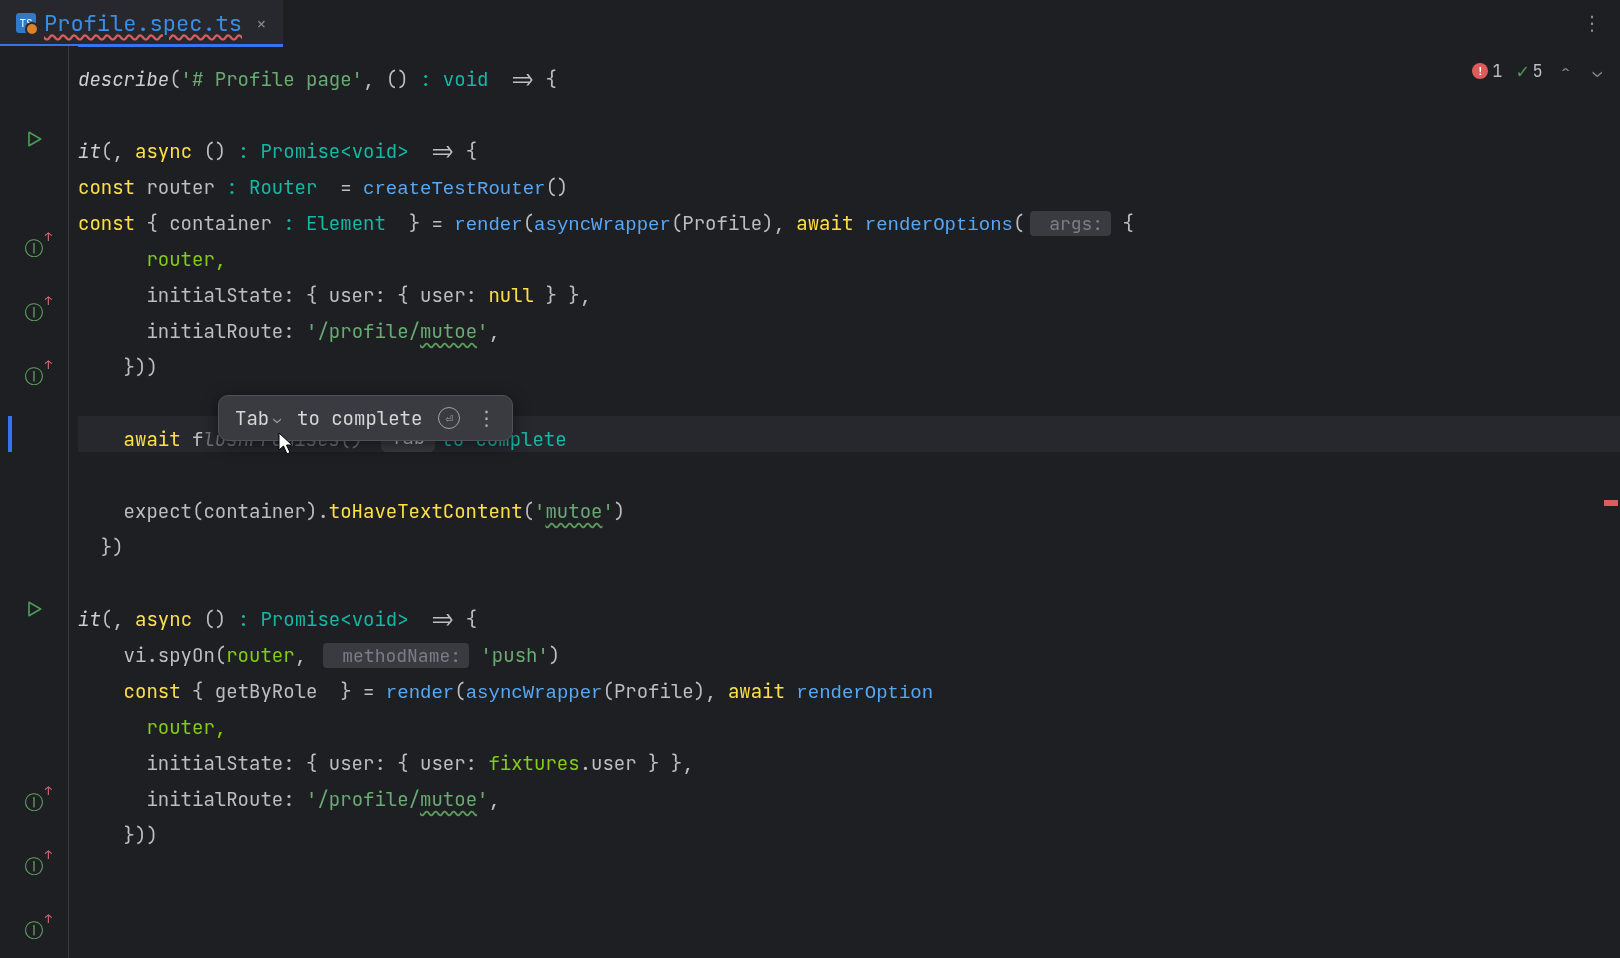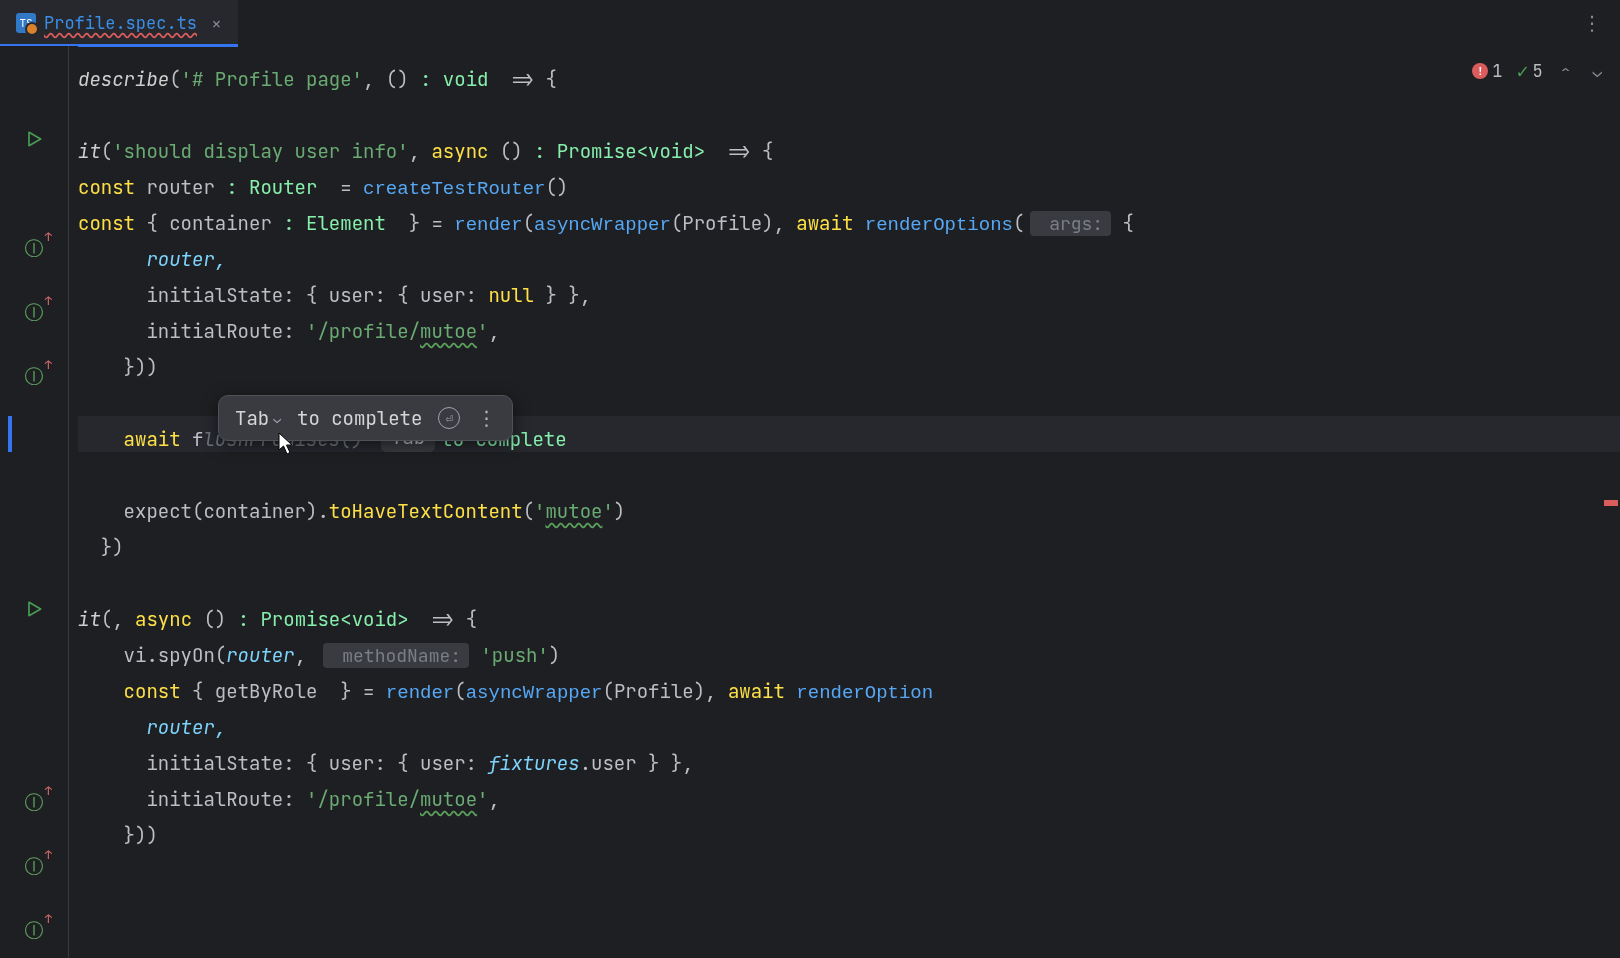--- a/index.html
+++ b/index.html
@@ -51,21 +51,21 @@
     content: "";
     position: absolute;
     right: -3px; bottom: -3px;
     width: 10px; height: 10px;
     background: #d9822b;
     border-radius: 50%;
     border: 2px solid #26282e;
   }
   .tab-name {
     color: #3a8ee6;
-    font-size: 17px;
+    font-size: 22px;
     text-decoration: wavy underline #db5c5c;
     text-underline-offset: 3px;
   }
   .tab-close {
     color: #868a91;
     font-size: 18px;
     cursor: pointer;
     margin-left: 6px;
   }
   .tab-bar .spacer { flex: 1; }
@@ -167,24 +167,24 @@
     right: 2px; top: 454px;
     width: 14px; height: 6px;
     background: #db5c5c;
   }
 
   
   .kw   { color: #fde047; }          
   .fn-it{ color: #cfcfcf; font-style: italic; }
   .str  { color: #6aab73; }          
   .fn   { color: #56a8f5; font-family: Liberation Mono, monospace; }          
-  .hint { color: #86efac; }          
+  .hint { color: #14b8a6; }          
   .hintbox { background: #393b40; color: #7a7e85; padding: 1px 8px; border-radius: 4px; font-style: normal; font-size: 18px; margin-left: 6px; display: inline-flex; align-items: center; }
   .ident{ color: #bcbec4; }
-  .param{ color: #7dd3fc; font-style: italic; }
+  .param{ color: #84cc16; }
   .sugg { color: #6f737a; }          
   .wavy { text-decoration: wavy underline #5b9e5b; text-underline-offset: 4px; }
 
   
   .comp-popup {
     position: absolute;
     top: 349px; left: 218px;
     background: #393b40;
     border: 1px solid #4e5157;
     border-radius: 10px;
@@ -283,21 +283,21 @@
   </div>
 
   <div class="gutter-border"></div>
 
   <div class="code-area">
 
     <div class="line"><span class="fn-it" style="font-style:italic">describe</span><span class="ident">(</span><span class="str">'# Profile page'</span><span class="ident">, () </span><span class="hint">: void</span><span class="ident">  =&gt; {</span></div>
 
     <div class="line"></div>
 
-    <div class="line">  <span class="fn-it" style="font-style:italic">it</span><span>(</span><span class="str">'should display user info'</span><span>, </span><span class="kw">async</span><span> () </span><span class="hint">: Promise&lt;void&gt;</span><span>  =&gt; {</span></div>
+    <div class="line">  <span class="fn-it" style="font-style:italic">it</span><span>(</span><span>, </span><span class="kw">async</span><span> () </span><span class="hint">: Promise&lt;void&gt;</span><span>  =&gt; {</span></div>
 
     <div class="line">    <span class="kw">const</span><span> router </span><span class="hint">: Router</span><span>  = </span><span class="fn">createTestRouter</span><span>()</span></div>
 
     <div class="line">    <span class="kw">const</span><span> { </span><span>container</span><span class="hint"> : Element</span><span>  } = </span><span class="fn">render</span><span>(</span><span class="fn">asyncWrapper</span><span>(Profile), </span><span class="kw">await</span><span> </span><span class="fn">renderOptions</span><span>(</span><span class="hintbox"> args:</span><span> {</span></div>
 
     <div class="line"><span class="param">      router,</span></div>
 
     <div class="line"><span>      </span><span>initialState</span><span>: { user: { user: </span><span class="kw">null</span><span> } },</span></div>
 
     <div class="line"><span>      </span><span>initialRoute</span><span>: </span><span class="str">'/profile/</span><span class="str wavy">mutoe</span><span class="str">'</span><span>,</span></div>

